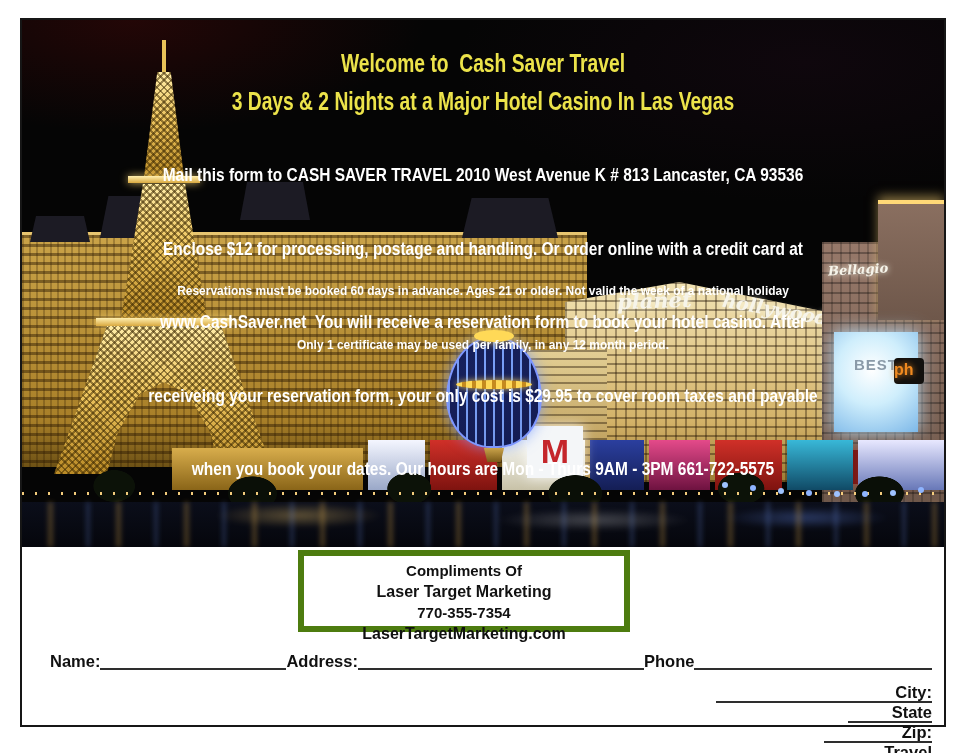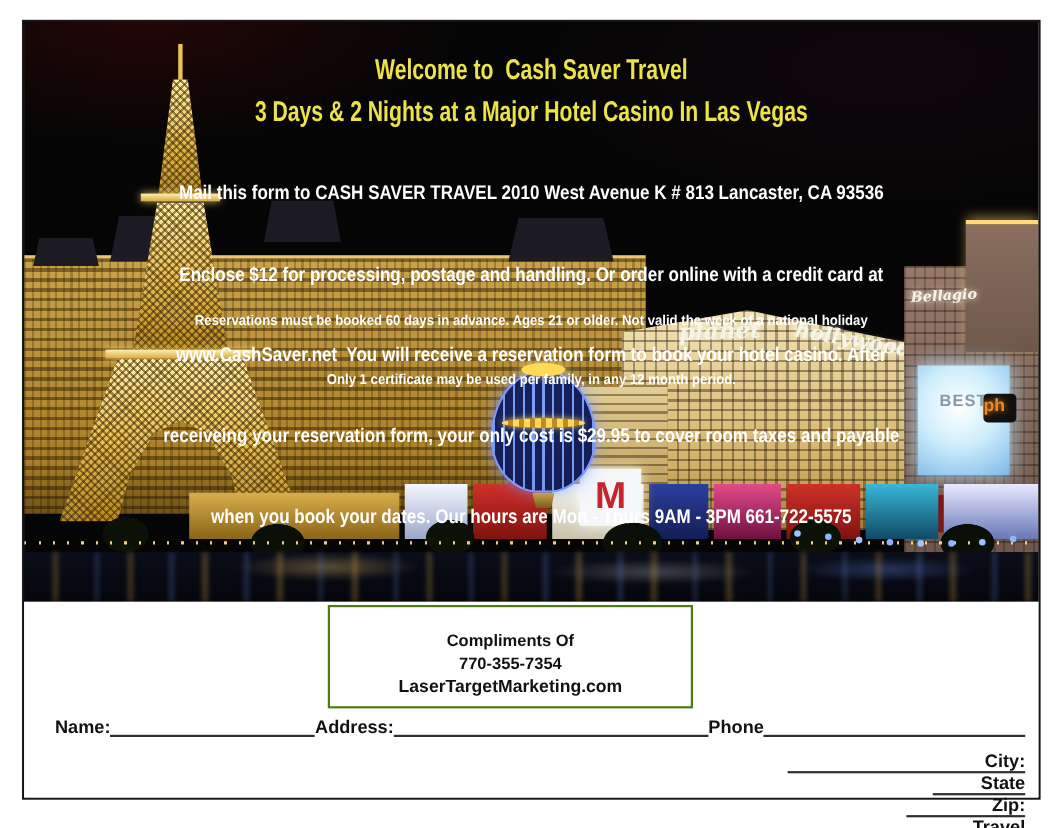--- a/index.html
+++ b/index.html
@@ -139,22 +139,22 @@
   .title-yellow { color:#ece34a; font-weight:bold; font-size:26px; transform:scaleX(.74); transform-origin:center; letter-spacing:0; }
   .t-welcome { top:28px; }
   .t-deal    { top:66px; }
   .instr { top:94px; font-weight:bold; font-size:18px; line-height:24.5px; }
   .instr div { transform:scaleX(.86); transform-origin:center; white-space:pre-wrap; }
   .fine { top:226px; font-weight:bold; font-size:13px; line-height:18px; }
   .fine div { transform:scaleX(.92); transform-origin:center; }
 
   
   .bottom { position:relative; width:922px; height:178px; background:#fff; color:#111; }
-  .comp-box { position:absolute; left:276px; top:3px; width:332px; height:94px; border:2px solid #4d7c0f;
-      text-align:center; font-weight:bold; padding-top:20px; line-height:21px; }
+  .comp-box { position:absolute; left:276px; top:3px; width:332px; height:82px; border:6px solid #4d7c0f;
+      text-align:center; font-weight:bold; padding-top:4px; line-height:21px; }
   .comp-box .c1 { font-size:15px; } .comp-box .c2 { font-size:16px; }
   .comp-box .c3 { font-size:15px; } .comp-box .c4 { font-size:16px; }
   .code { position:absolute; left:636px; top:74px; color:#d51f1f; font-weight:bold; font-size:17px; letter-spacing:.2px; }
   .frow { position:absolute; left:28px; right:12px; display:flex; align-items:flex-end; height:22px; }
   .frow1 { top:101px; } .frow2 { top:136px;flex-direction:column; }
   .flabel { font-weight:bold; font-size:16.5px; line-height:18px; }
   .wline { border-bottom:2px solid #2e2e2e; height:16px; }
   .w-name { width:186px; } .w-addr { width:286px; } .w-phone { flex:1; }
   .w-city { width:216px; } .w-state { width:84px; } .w-zip { width:108px; } .w-email { flex:1; }
   .disclaimer-wrap { position:absolute; left:0; top:160px; width:100%; text-align:center; }
@@ -232,20 +232,21 @@
       </div>
       <div class="ovl fine">
         <div>Reservations must be booked 60 days in advance. Ages 21 or older. Not valid the week of a national holiday</div>
         <div>Only 1 certificate may be used per family, in any 12 month period.</div>
       </div>
     </div>
 
     <div class="bottom">
       <div class="comp-box">
         <div class="c1">Compliments Of</div>
+        <div class="c2">Laser Target Marketing</div>
         <div class="c3">770-355-7354</div>
         <div class="c4">LaserTargetMarketing.com</div>
       </div>
 
       <div class="frow frow1">
         <span class="flabel">Name:</span>
         <span class="wline w-name"></span>
         <span class="flabel">Address:</span>
         <span class="wline w-addr"></span>
         <span class="flabel">Phone</span>

